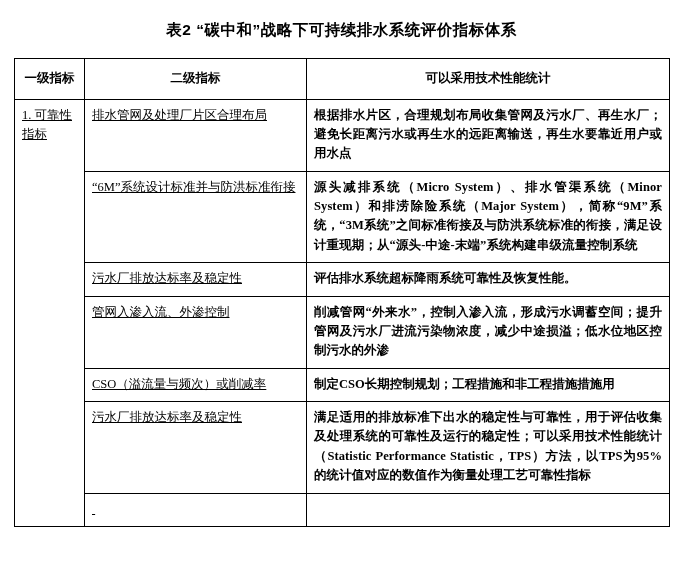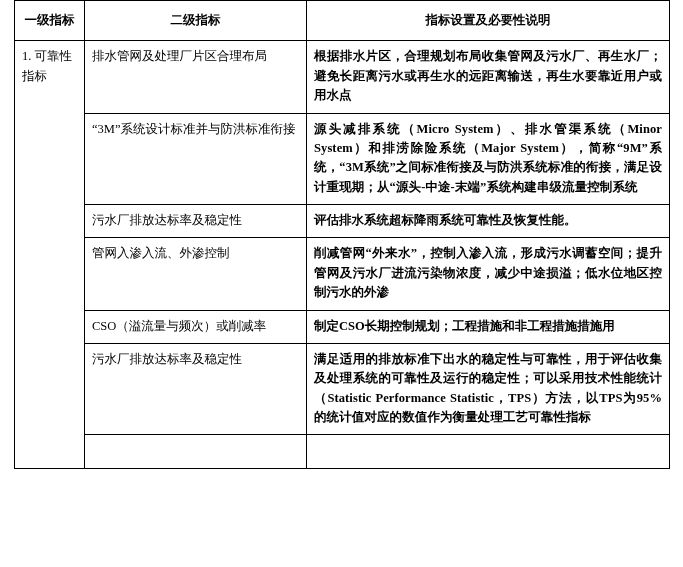--- a/index.html
+++ b/index.html
@@ -54,62 +54,65 @@
     font-weight: bold;
     font-size: 13px;
     vertical-align: middle !important;
     padding-top: 10px !important;
     padding-bottom: 10px !important;
     line-height: 1.5;
   }
   .cell-lvl1 {
     font-size: 12.5px;
     line-height: 1.5;
+    text-decoration: underline;
   }
   .cell-lvl2 {
     font-size: 12.5px;
     line-height: 1.55;
+    text-decoration: underline;
   }
   .cell-desc {
     font-size: 12.5px;
     line-height: 1.62;
     text-align: justify;
     font-weight: bold;
   }
   .mono-ish {
     letter-spacing: 0.1px;
   }
 </style>
 </head>
 <body>
 
 <div class="page">
 
+  <div class="doc-title">表2  “碳中和”战略下可持续排水系统评价指标体系</div>
 
   <table class="main">
     <colgroup>
       <col class="col-a">
       <col class="col-b">
       <col class="col-c">
     </colgroup>
     <thead>
       <tr>
         <td>一级指标</td>
         <td>二级指标</td>
-        <td>指标设置及必要性说明</td>
+        <td>可以采用技术性能统计</td>
       </tr>
     </thead>
     <tbody>
       <tr>
         <td class="cell-lvl1" rowspan="7">1. 可靠性指标</td>
         <td class="cell-lvl2">排水管网及处理厂片区合理布局</td>
         <td class="cell-desc">根据排水片区，合理规划布局收集管网及污水厂、再生水厂；避免长距离污水或再生水的远距离输送，再生水要靠近用户或用水点</td>
       </tr>
       <tr>
-        <td class="cell-lvl2">“3M”系统设计标准并与防洪标准衔接</td>
+        <td class="cell-lvl2">“6M”系统设计标准并与防洪标准衔接</td>
         <td class="cell-desc mono-ish">源头减排系统（Micro System）、排水管渠系统（Minor System）和排涝除险系统（Major System），简称“9M”系统，“3M系统”之间标准衔接及与防洪系统标准的衔接，满足设计重现期；从“源头-中途-末端”系统构建串级流量控制系统</td>
       </tr>
       <tr>
         <td class="cell-lvl2">污水厂排放达标率及稳定性</td>
         <td class="cell-desc">评估排水系统超标降雨系统可靠性及恢复性能。</td>
       </tr>
       <tr>
         <td class="cell-lvl2">管网入渗入流、外渗控制</td>
         <td class="cell-desc">削减管网“外来水”，控制入渗入流，形成污水调蓄空间；提升管网及污水厂进流污染物浓度，减少中途损溢；低水位地区控制污水的外渗</td>
       </tr>

